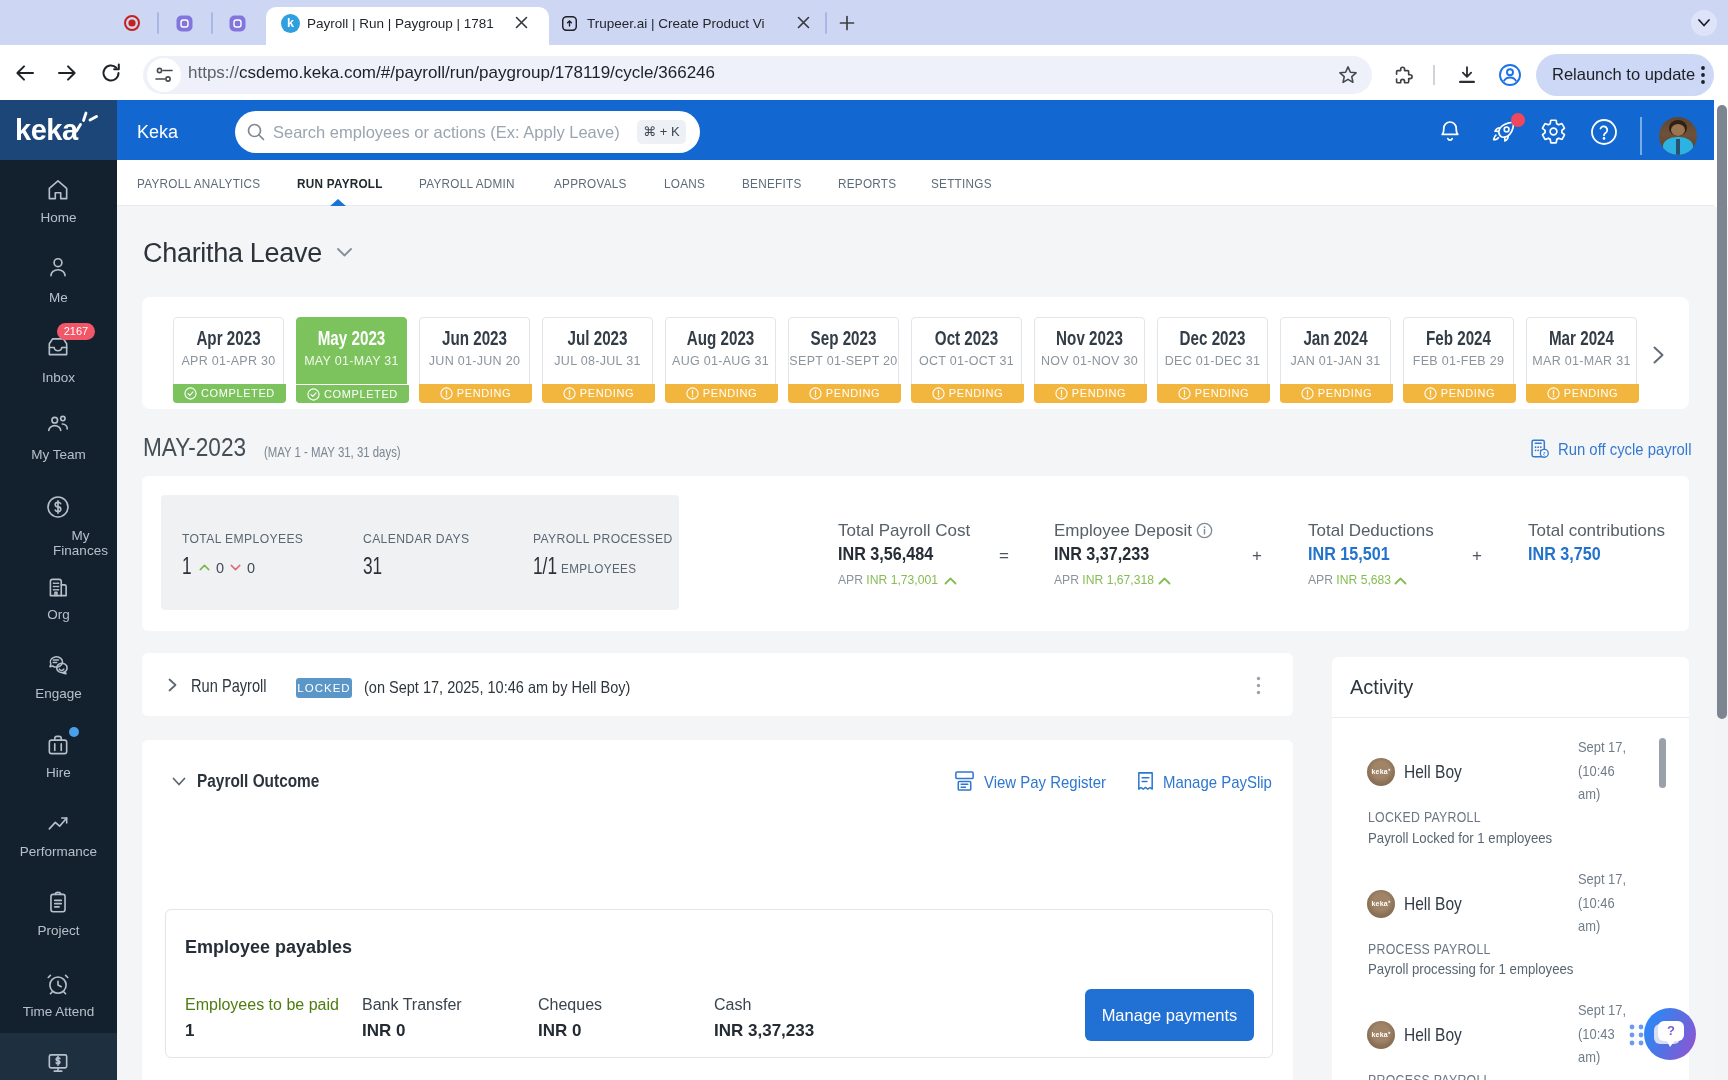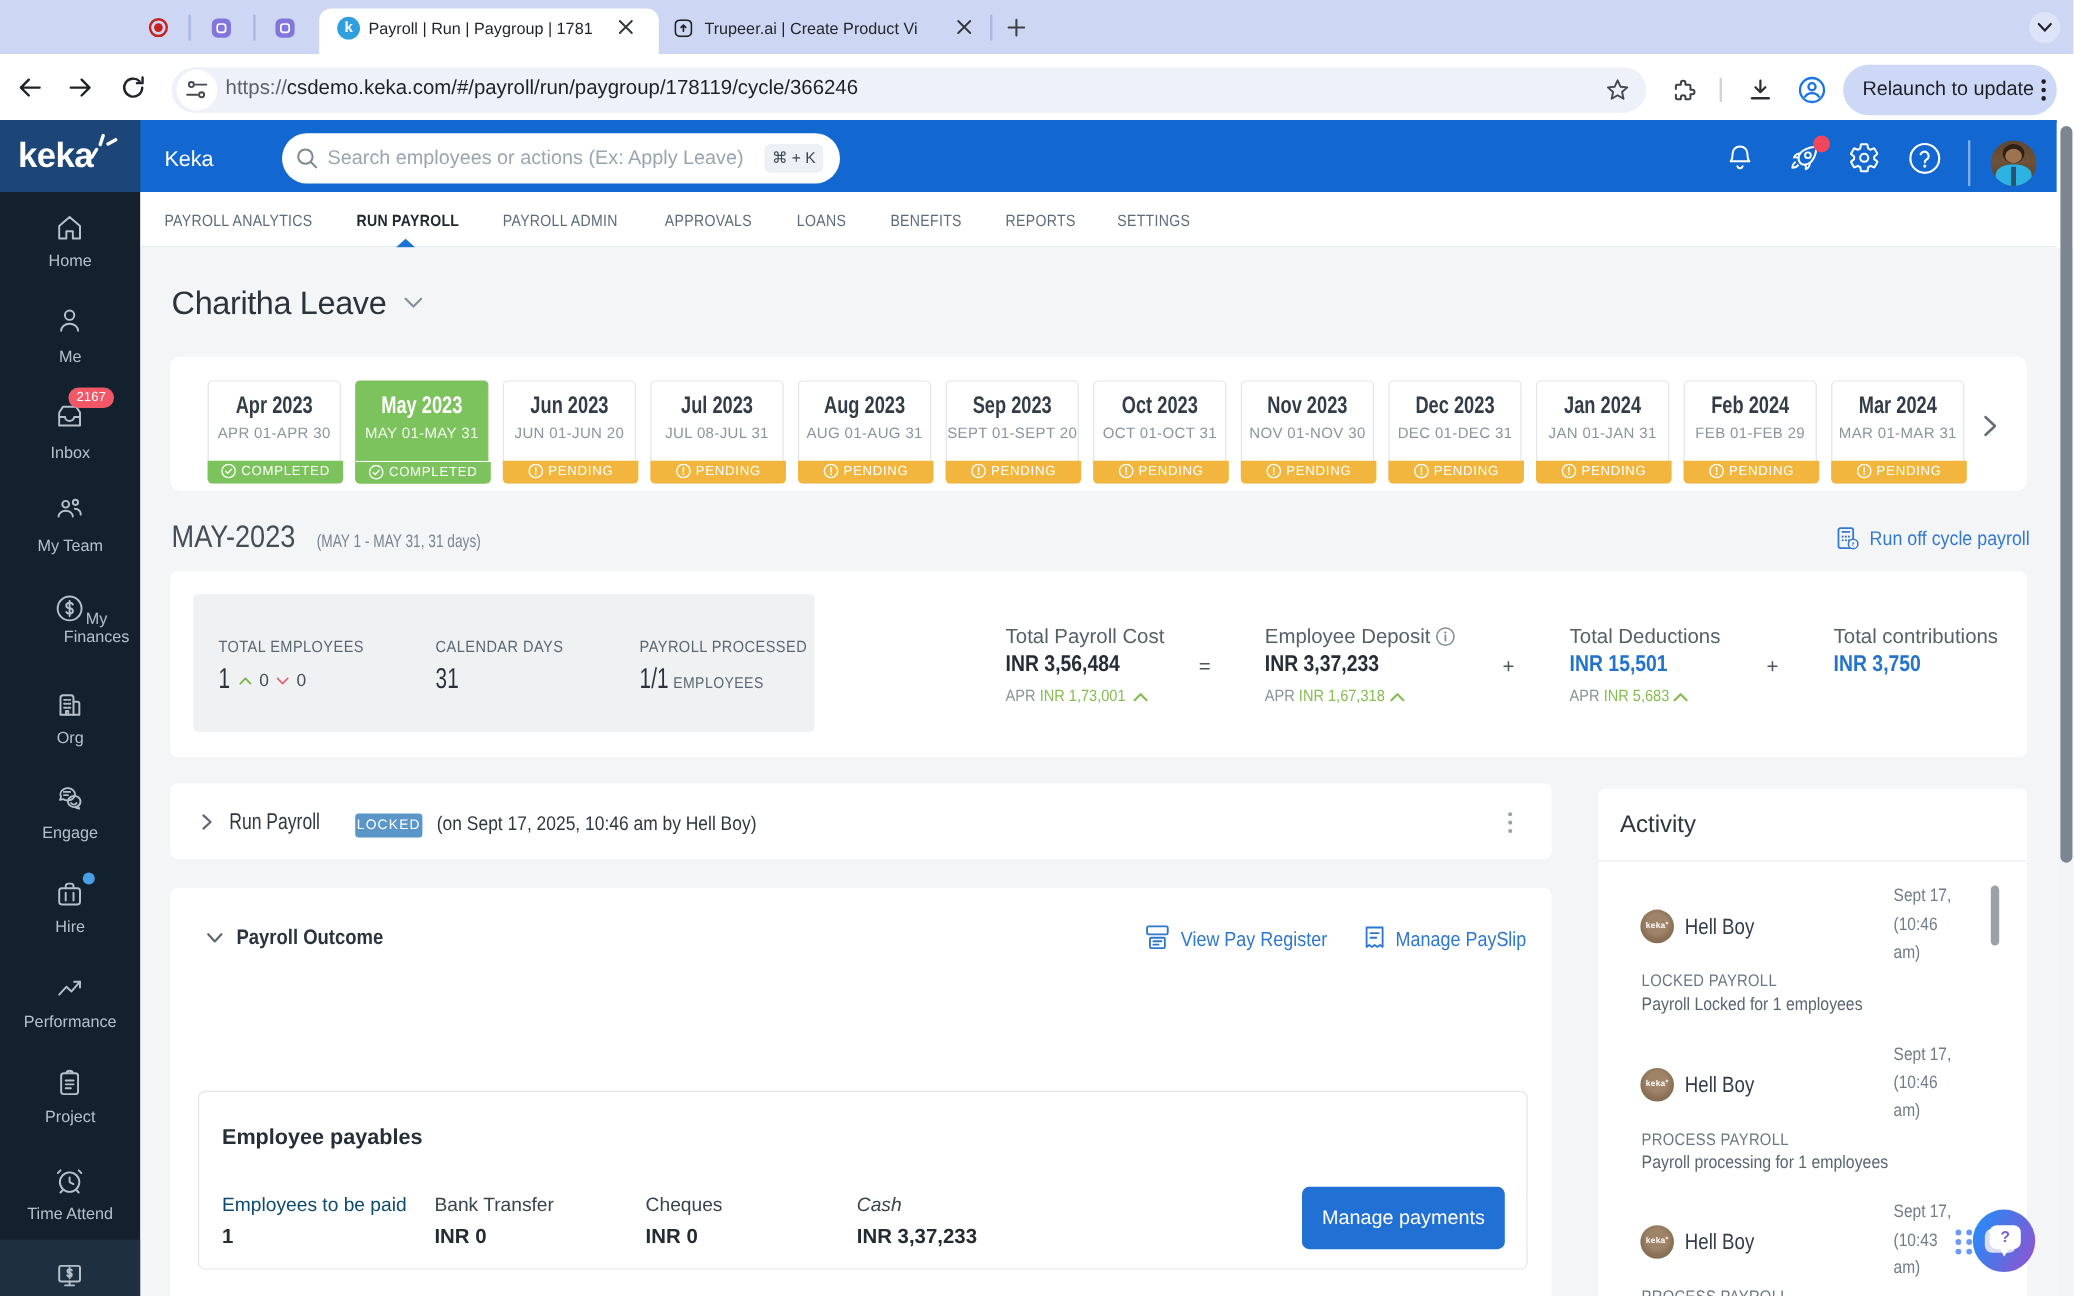--- a/index.html
+++ b/index.html
@@ -221,21 +221,21 @@
   <path d="M3.5 18 a5.5 4.5 0 0 1 11 0"></path>
   <circle cx="16.5" cy="7" r="2"></circle>
   <path d="M16 12 a4.5 4 0 0 1 4.5 4.5"></path>
 </svg>
 <div class="abs side-label" style="top:447px;">My Team</div>
 
 <svg class="abs side-ic" style="top:494px;" width="26" height="26" viewBox="0 0 24 24" fill="none" stroke="#b6c0ca" stroke-width="1.5" stroke-linecap="round" stroke-linejoin="round">
   <circle cx="12" cy="12" r="9.2"></circle>
   <path d="M14.5 9 a2.7 2.2 0 0 0 -2.5 -1.4 a2.4 2 0 0 0 0 4.3 a2.4 2 0 0 1 0 4.3 a2.7 2.2 0 0 1 -2.5 -1.4 M12 6.2 L12 17.8"></path>
 </svg>
-<div class="abs side-label" style="top:508px;padding-left:44px;">My Finances</div>
+<div class="abs side-label" style="top:528px;padding-left:44px;">My Finances</div>
 
 <svg class="abs side-ic" style="top:574px;" width="26" height="26" viewBox="0 0 24 24" fill="none" stroke="#b6c0ca" stroke-width="1.5" stroke-linecap="round" stroke-linejoin="round">
   <path d="M5 20 L5 7 a2 2 0 0 1 2 -2 L13 5 a2 2 0 0 1 2 2 L15 20 Z"></path>
   <path d="M15 10 L18 10 a1.5 1.5 0 0 1 1.5 1.5 L19.5 20 L15 20"></path>
   <path d="M7.8 8.5 L9.5 8.5 M10.8 8.5 L12.5 8.5 M7.8 11.5 L9.5 11.5 M10.8 11.5 L12.5 11.5 M7.8 14.5 L9.5 14.5 M10.8 14.5 L12.5 14.5"></path>
   <path d="M9.2 20 L9.2 17 L11 17 L11 20"></path>
 </svg>
 <div class="abs side-label" style="top:607px;">Org</div>
 
 <svg class="abs side-ic" style="top:653px;" width="26" height="26" viewBox="0 0 24 24" fill="none" stroke="#b6c0ca" stroke-width="1.4" stroke-linecap="round" stroke-linejoin="round">
@@ -506,24 +506,24 @@
   <div class="blue-link" style="left:842px; top:33px;">View Pay Register</div>
   <svg style="position:absolute; left:993px; top:30px;" width="21" height="22" viewBox="0 0 22 23" fill="none" stroke="#2e77cf" stroke-width="1.6" stroke-linejoin="round">
     <path d="M4 3 L18 3 L18 20 L15.7 18.3 L13.4 20 L11 18.3 L8.6 20 L6.3 18.3 L4 20 Z"></path>
     <path d="M7.5 8 L14.5 8 M7.5 12 L12.5 12" stroke-linecap="round"></path>
   </svg>
   <div class="blue-link" style="left:1021px; top:33px;">Manage PaySlip</div>
 
 
   <div style="position:absolute; left:23px; top:169px; width:1108px; height:149px; border:1px solid #e2e5e9; border-radius:6px;">
     <div style="position:absolute; left:19px; top:27px; font-size:18px; font-weight:bold; color:#262e37;">Employee payables</div>
-    <div style="position:absolute; left:19px; top:86px; font-size:16px; color:#0c4a6e;">Employees to be paid</div>
+    <div style="position:absolute; left:19px; top:86px; font-size:16px; color:#4d7c0f;">Employees to be paid</div>
     <div style="position:absolute; left:196px; top:86px; font-size:16px; color:#3a444e;">Bank Transfer</div>
     <div style="position:absolute; left:372px; top:86px; font-size:16px; color:#3a444e;">Cheques</div>
-    <div style="position:absolute; left:548px; top:86px; font-size:16px; color:#3a444e;font-style:italic;">Cash</div>
+    <div style="position:absolute; left:548px; top:86px; font-size:16px; color:#3a444e;">Cash</div>
     <div style="position:absolute; left:19px; top:111px; font-size:17px; font-weight:bold; color:#242b33;">1</div>
     <div style="position:absolute; left:196px; top:111px; font-size:17px; font-weight:bold; color:#242b33;">INR 0</div>
     <div style="position:absolute; left:372px; top:111px; font-size:17px; font-weight:bold; color:#242b33;">INR 0</div>
     <div style="position:absolute; left:548px; top:111px; font-size:17px; font-weight:bold; color:#242b33;">INR 3,37,233</div>
     <div style="position:absolute; left:919px; top:79px; width:169px; height:52px; background:#2170d3; border-radius:6px; color:#fff; font-size:16.5px; text-align:center; line-height:52px;">Manage payments</div>
   </div>
 </div>
 
 <div class="abs card" style="left:1332px; top:657px; width:357px; height:423px; border-radius:6px 6px 0 0; overflow:hidden;" id="activity">
   <div style="position:absolute; left:18px; top:19px; font-size:20px; color:#2e3640;">Activity</div>

